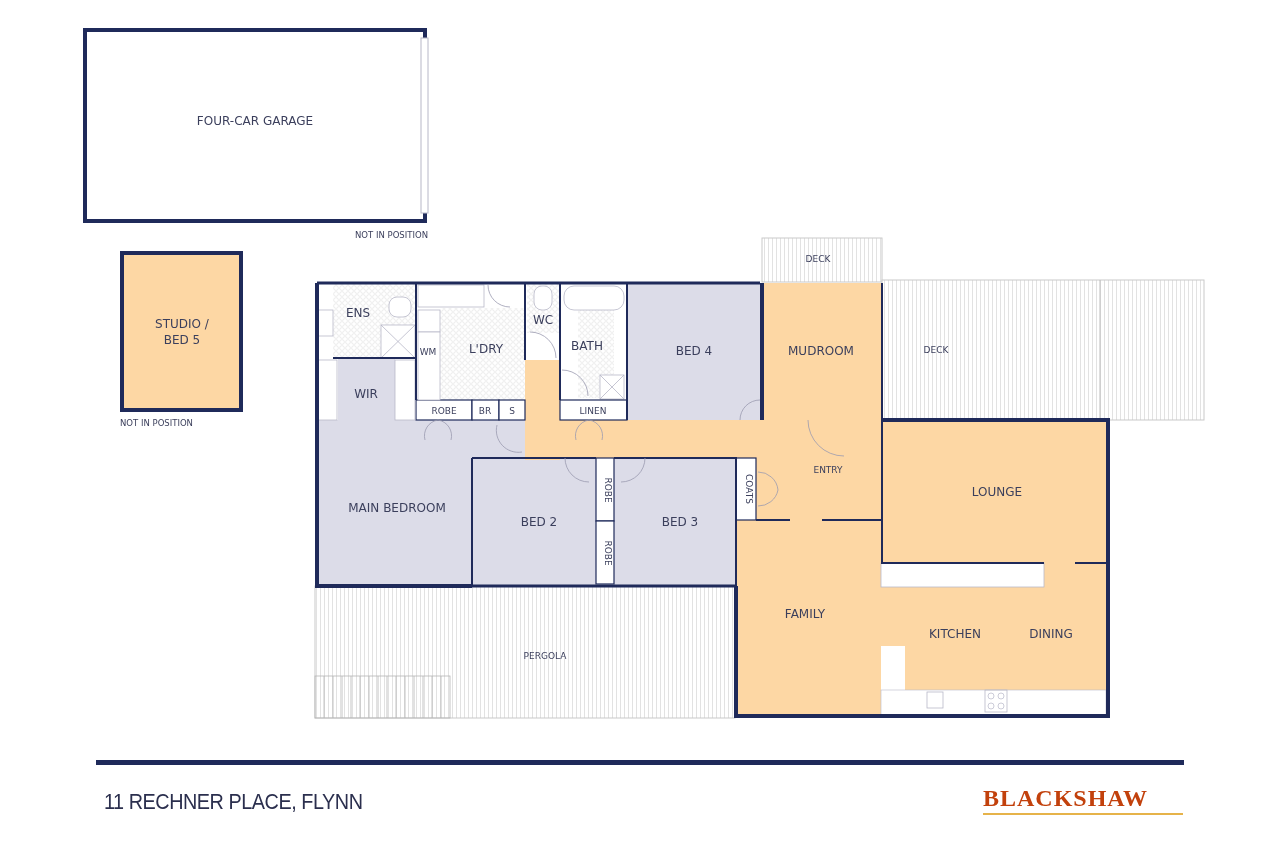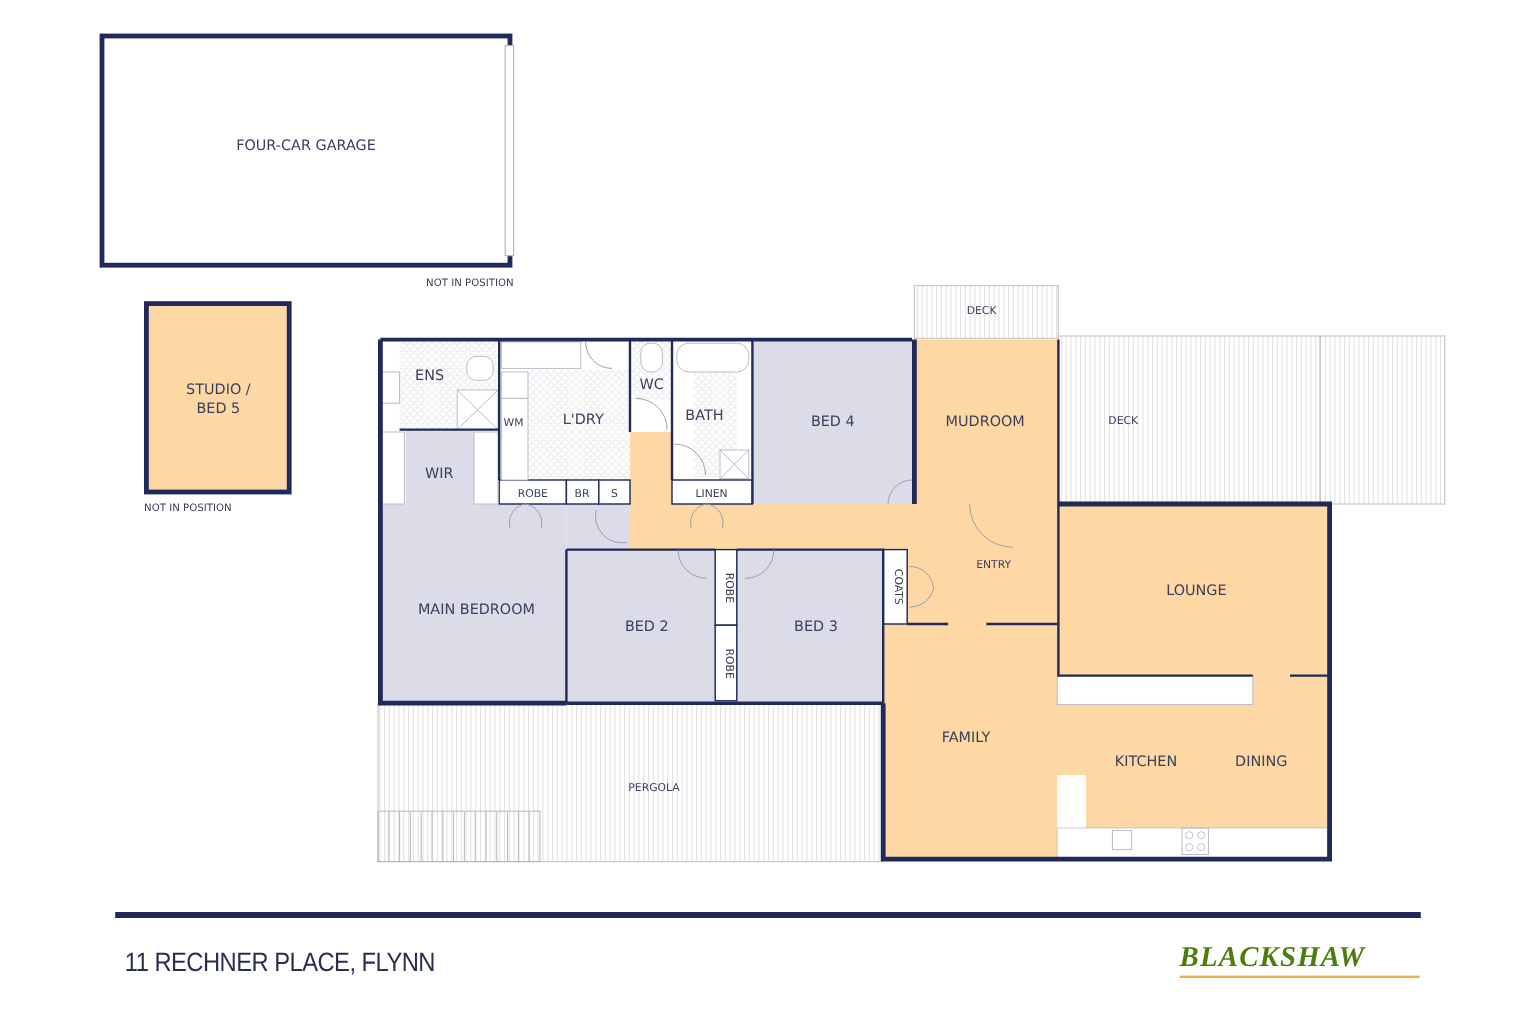--- a/index.html
+++ b/index.html
@@ -3,21 +3,21 @@
 <meta charset="utf-8">
 <style>
   html, body { margin:0; padding:0; background:#ffffff; }
   body { width:1280px; height:853px; position:relative; overflow:hidden; font-family:"DejaVu Sans", sans-serif; }
   svg text { font-family:"DejaVu Sans", sans-serif; fill:#3b3f5c; }
   .lbl { font-size:12px; }
   .lbl-sm { font-size:9px; }
   .lbl-xs { font-size:8.5px; fill:#3b3f5c; }
   #footer-rule { position:absolute; left:96px; top:760px; width:1088px; height:5px; background:#1f2a5a; }
   #address { position:absolute; left:104px; top:789px; font-family:"Liberation Sans", sans-serif; font-size:22px; color:#2b2f4e; letter-spacing:-0.5px; transform:scaleX(0.9); transform-origin:left; }
-  #brand { position:absolute; left:983px; top:785px; font-family:"Liberation Serif", serif; font-weight:bold; font-size:24px; color:#4d7c0f; letter-spacing:1px;font-style:italic; }
+  #brand { position:absolute; left:983px; top:785px; font-family:"Liberation Serif", serif; font-weight:bold; font-size:24px; color:#c2410c; letter-spacing:1px; }
   #brand-underline { position:absolute; left:983px; top:813px; width:200px; height:2px; background:#e6b34a; }
 </style>
 </head>
 <body>
 
 <svg width="1280" height="853" viewBox="0 0 1280 853" style="position:absolute;left:0;top:0;">
   <defs>
     <pattern id="deckV" width="4" height="10" patternUnits="userSpaceOnUse">
       <rect width="4" height="10" fill="#ffffff"></rect>
       <line x1="0.5" y1="0" x2="0.5" y2="10" stroke="#cfcfcf" stroke-width="0.6"></line>

